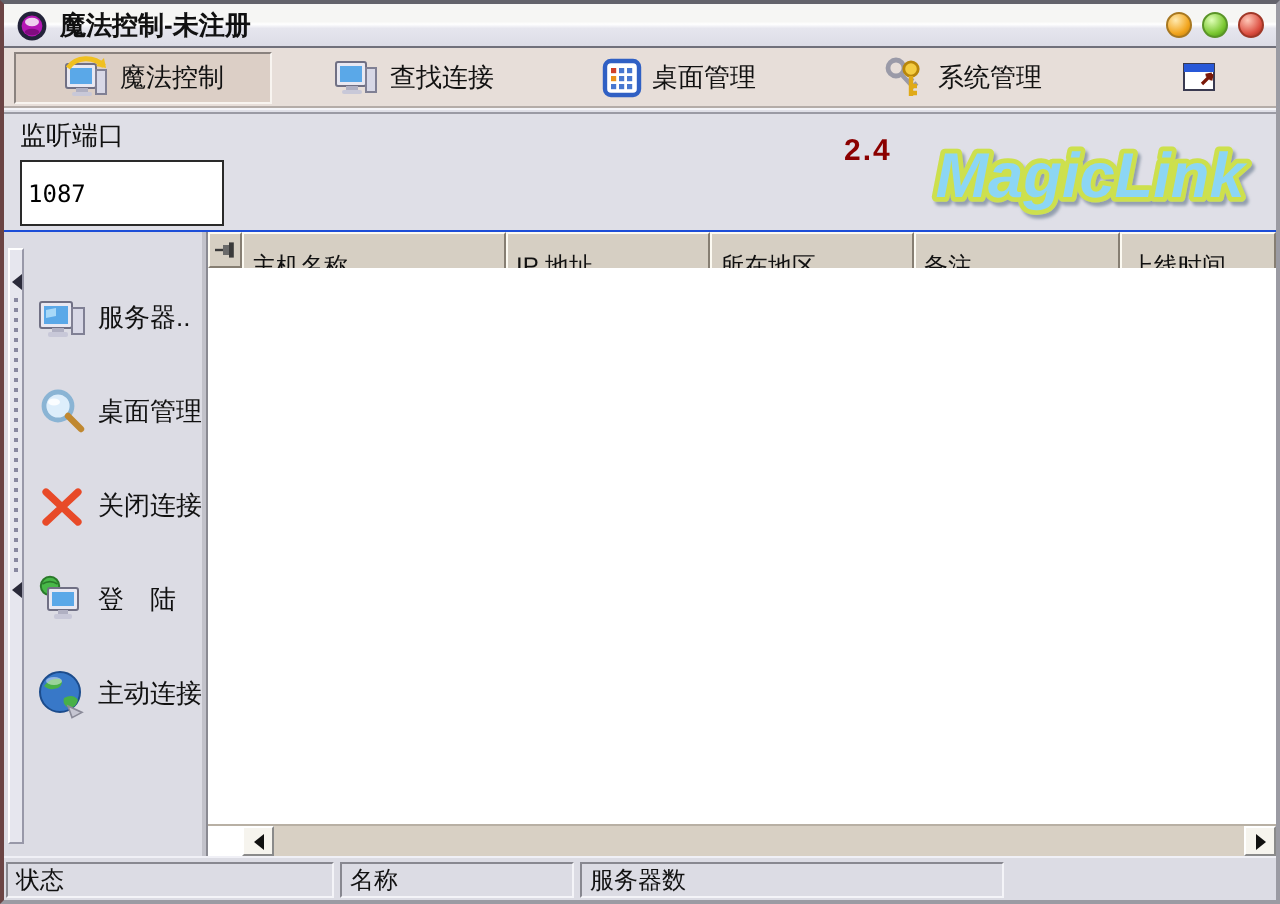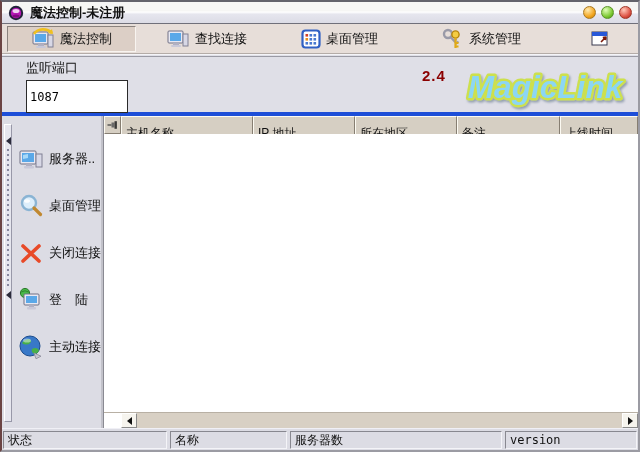--- a/index.html
+++ b/index.html
@@ -32,21 +32,21 @@
     background:transparent;border:1px solid transparent;font-size:13px;color:#111;
     font-family:inherit;cursor:pointer;white-space:nowrap;
   }
   .tbtn.selected{background:#dccfc6;border-color:#8a827e #f8f4f0 #f8f4f0 #8a827e;}
   .tbtn .ticon{width:24px;height:24px;display:inline-block;}
   .tbtn.small-icon .ticon{width:20px;height:20px;}
   .sp1{margin-left:8px;} .sp2{margin-left:16px;}
   
   .panel{
     height:62px;flex:0 0 62px;position:relative;background:#dfdfe7;
-    border-top:1px solid #f4f4f8;border-bottom:4px solid #1d4ed8;padding:2px 24px;
+    border-top:1px solid #f4f4f8;border-bottom:1px solid #1d4ed8;padding:2px 8px;
   }
   .panel::before{content:"";position:absolute;left:0;right:0;top:1px;border-top:1px solid #9a9aa4;}
   .port-label{position:relative;font-size:13px;color:#111;margin-top:2px;background:#dfdfe7;display:inline-block;padding-right:6px;}
   .port-input{
     display:block;margin-top:3px;width:102px;height:33px;border:1px solid #2a2a2a;
     background:#fff;font:12px "DejaVu Sans Mono","Liberation Mono",monospace;padding:1px 3px;color:#000;
   }
   .version{position:absolute;left:420px;top:12px;color:#8b0000;font-weight:bold;font-size:15px;letter-spacing:1px;}
   .logo-svg{position:absolute;right:2px;top:4px;width:182px;height:54px;overflow:visible;}
   
@@ -280,16 +280,15 @@
         </button>
       </div>
     </div>
 
   </div>
 
   <div class="statusbar">
     <div class="sb-panel sb0">状态</div>
     <div class="sb-panel sb1">名称</div>
     <div class="sb-panel sb2">服务器数</div>
-    <div class="sb-panel sb3">version</div>
   </div>
 
 </div>
 
 </body></html>

